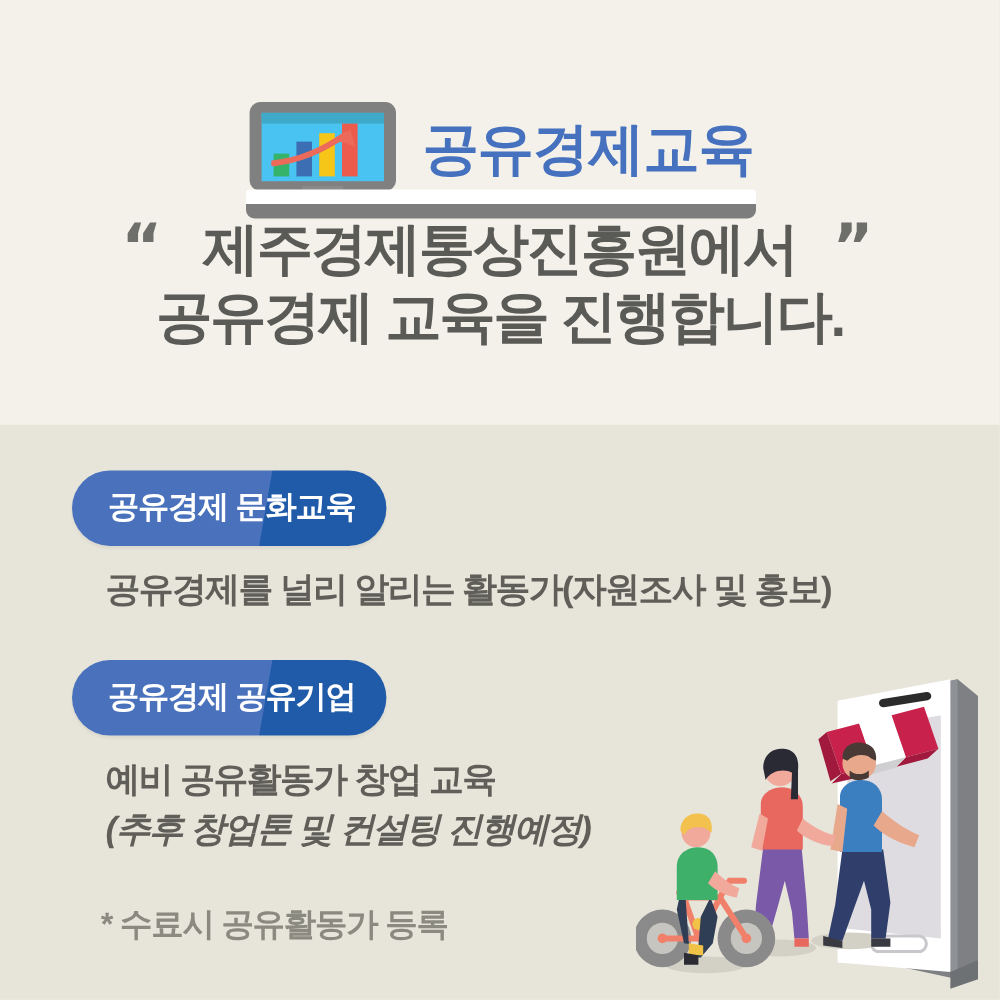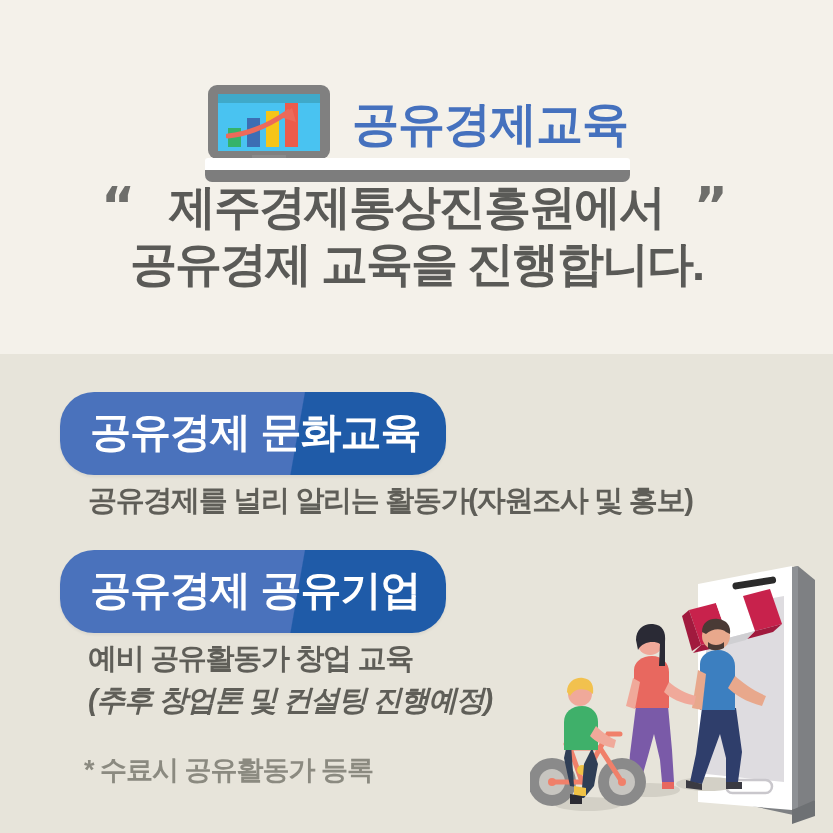--- a/index.html
+++ b/index.html
@@ -80,27 +80,27 @@
 
   
   .section-a { position:absolute; left:60px; top:392px; }
   .section-b { position:absolute; left:60px; top:550px; }
 
   .badge {
     position:relative; display:inline-block;
     padding:13px 26px 15px 30px;
     border-radius:34px;
     background:linear-gradient(100deg,#4A72BC 0%,#4A72BC 61%,#1F5BA8 61.3%,#1F5BA8 100%);
-    color:#FFFFFF; font-size:41px; font-weight:bold;
+    color:#FFFFFF; font-size:26px; font-weight:bold;
     letter-spacing:-1px; white-space:nowrap;
     box-shadow:0 2px 3px rgba(0,0,0,0.06);
   }
 
   .body-text {
-    margin-top:4px; margin-left:28px;
+    margin-top:16px; margin-left:28px;
     font-size:29px; font-weight:bold; color:#5F5E58;
     letter-spacing:-1.3px; line-height:42px; white-space:nowrap;
   }
 
   .footnote {
     position:absolute; left:84px; top:752px;
     font-size:27px; font-weight:bold; color:#8B8A80;
     letter-spacing:-1px; white-space:nowrap;
   }
 

